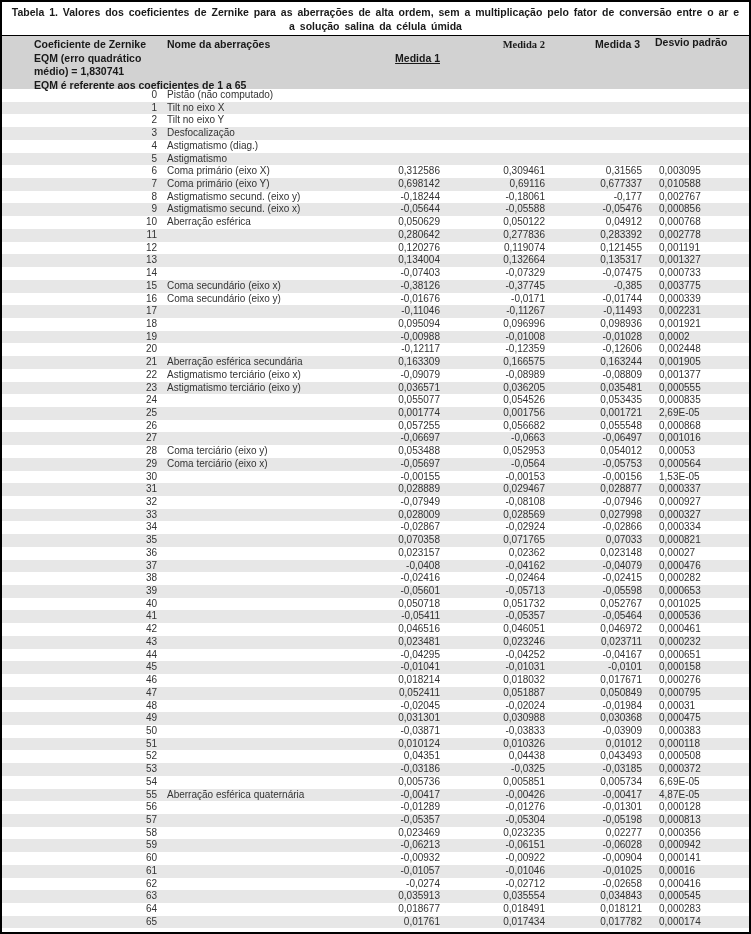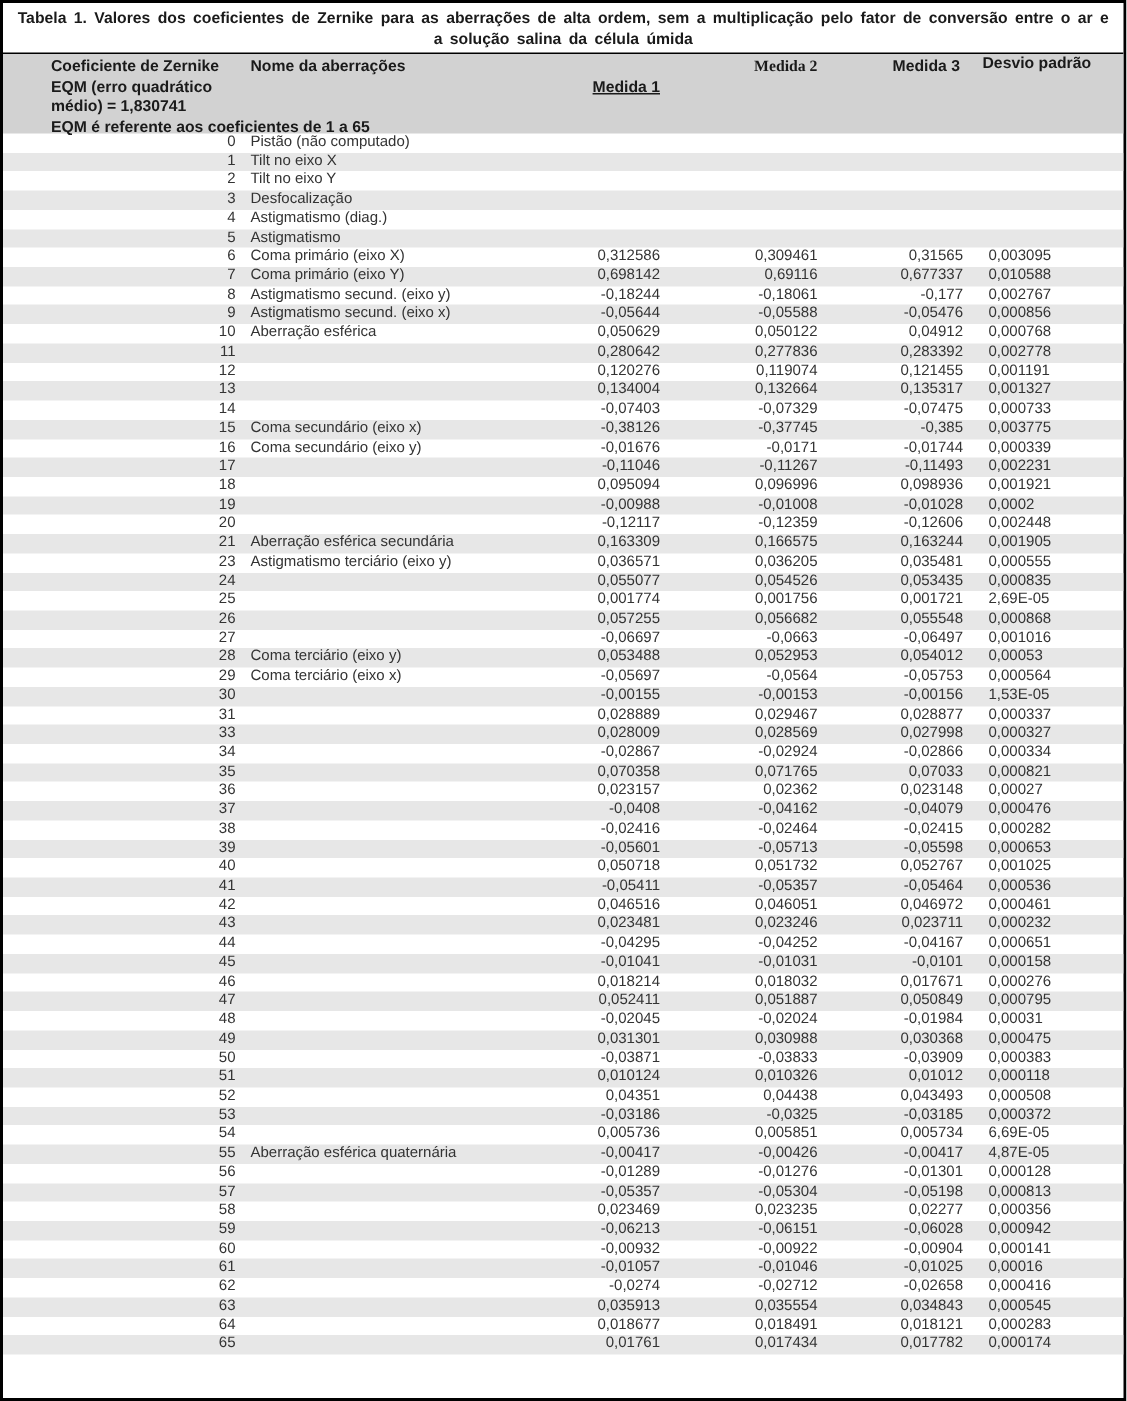--- a/index.html
+++ b/index.html
@@ -256,20 +256,28 @@
       </div>
       <div class="trow">
         <div class="c num">21</div>
         <div class="c name">Aberração esférica secundária</div>
         <div class="c m1">0,163309</div>
         <div class="c m2">0,166575</div>
         <div class="c m3">0,163244</div>
         <div class="c sd">0,001905</div>
       </div>
       <div class="trow">
+        <div class="c num">22</div>
+        <div class="c name">Astigmatismo terciário (eixo x)</div>
+        <div class="c m1">-0,09079</div>
+        <div class="c m2">-0,08989</div>
+        <div class="c m3">-0,08809</div>
+        <div class="c sd">0,001377</div>
+      </div>
+      <div class="trow">
         <div class="c num">23</div>
         <div class="c name">Astigmatismo terciário (eixo y)</div>
         <div class="c m1">0,036571</div>
         <div class="c m2">0,036205</div>
         <div class="c m3">0,035481</div>
         <div class="c sd">0,000555</div>
       </div>
       <div class="trow">
         <div class="c num">24</div>
         <div class="c name"></div>
@@ -328,20 +336,28 @@
       </div>
       <div class="trow">
         <div class="c num">31</div>
         <div class="c name"></div>
         <div class="c m1">0,028889</div>
         <div class="c m2">0,029467</div>
         <div class="c m3">0,028877</div>
         <div class="c sd">0,000337</div>
       </div>
       <div class="trow">
+        <div class="c num">32</div>
+        <div class="c name"></div>
+        <div class="c m1">-0,07949</div>
+        <div class="c m2">-0,08108</div>
+        <div class="c m3">-0,07946</div>
+        <div class="c sd">0,000927</div>
+      </div>
+      <div class="trow">
         <div class="c num">33</div>
         <div class="c name"></div>
         <div class="c m1">0,028009</div>
         <div class="c m2">0,028569</div>
         <div class="c m3">0,027998</div>
         <div class="c sd">0,000327</div>
       </div>
       <div class="trow">
         <div class="c num">34</div>
         <div class="c name"></div>

